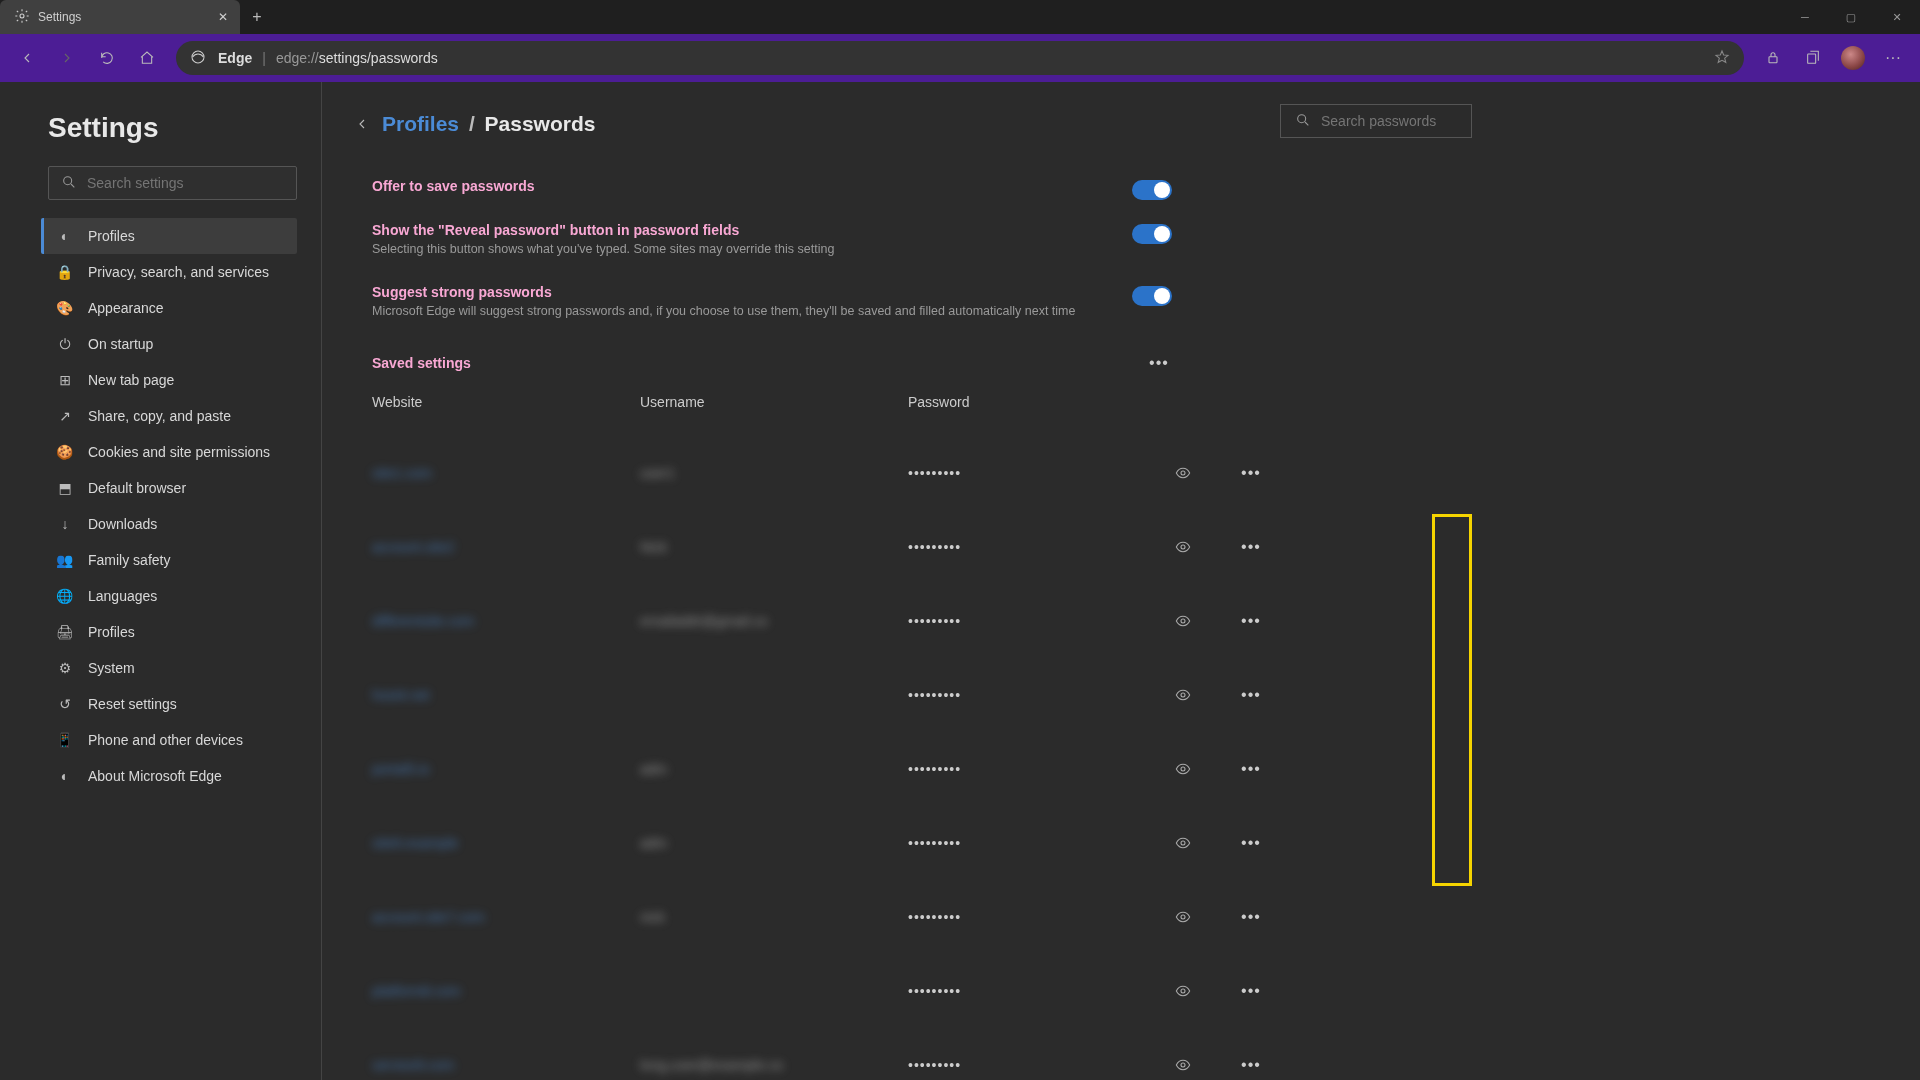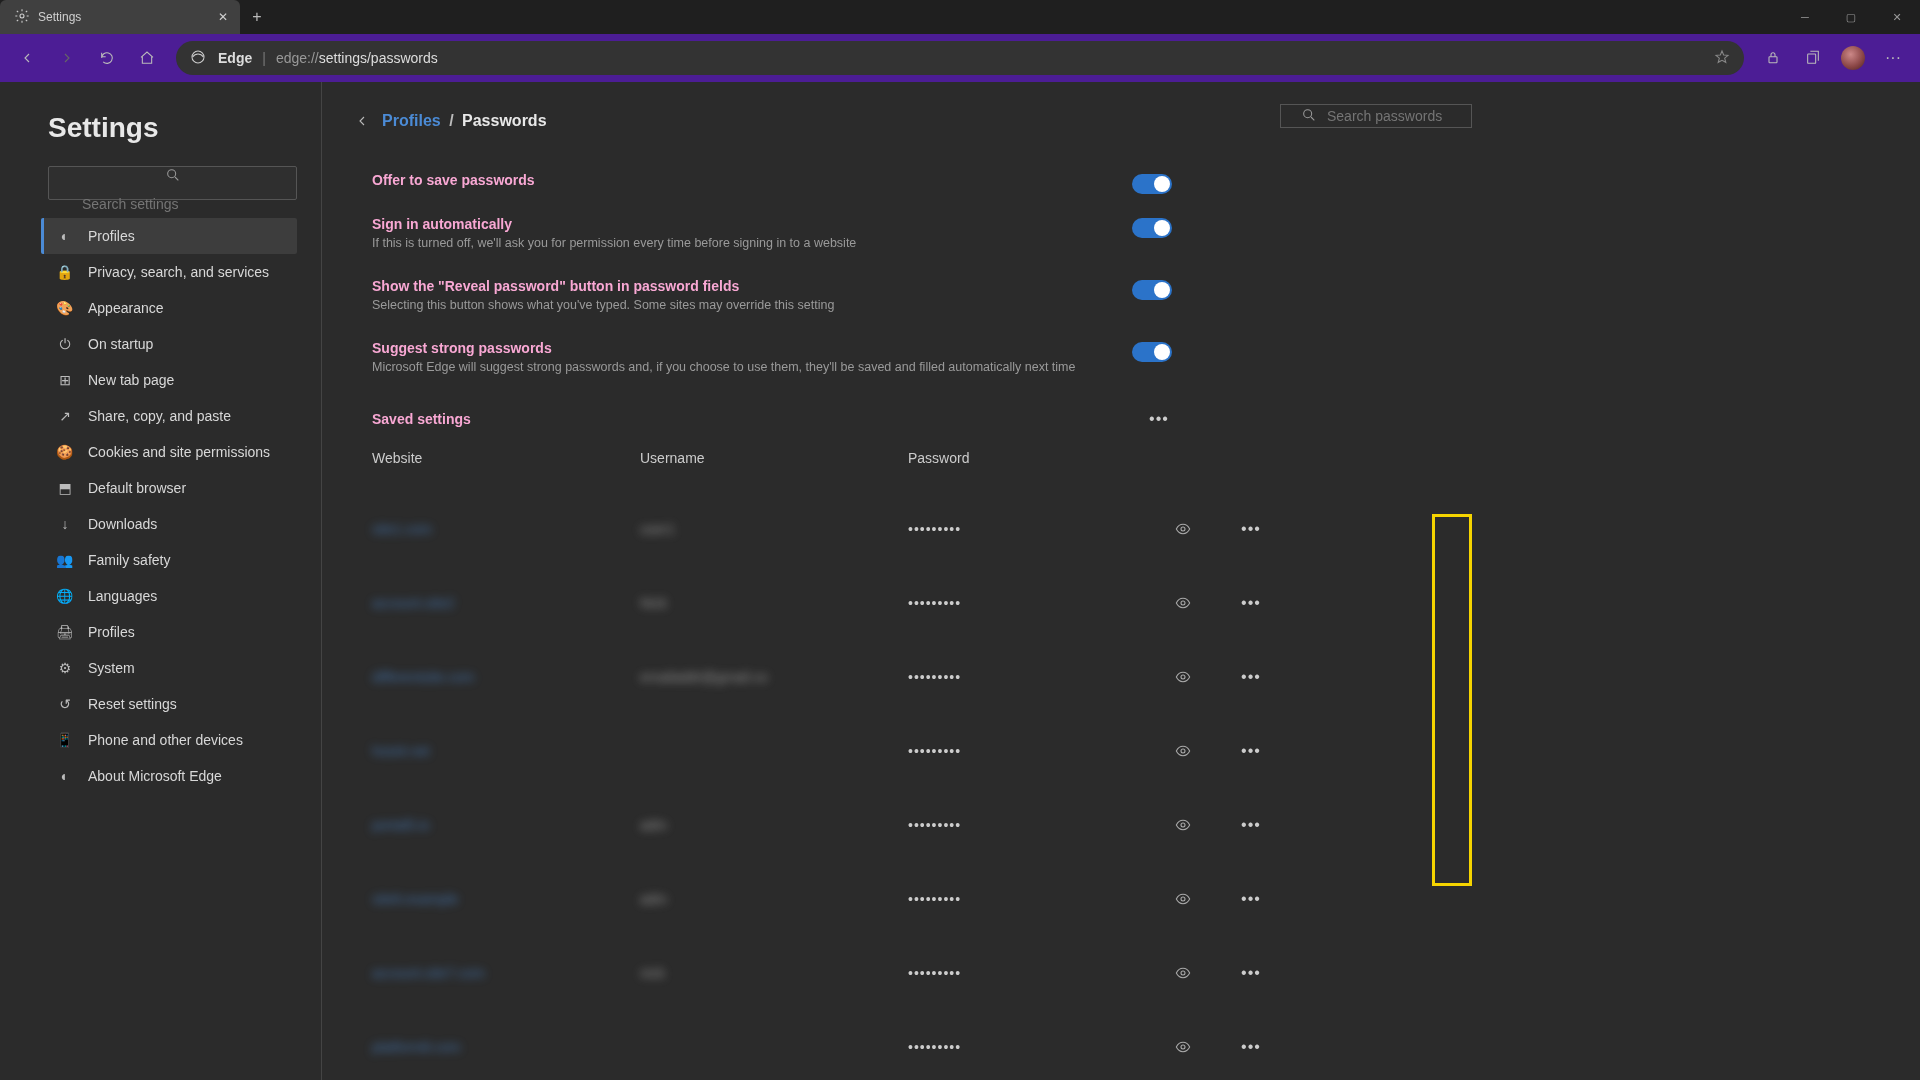--- a/index.html
+++ b/index.html
@@ -23,35 +23,35 @@
 .addr-sep { color: #777; }
 .addr-url { color: #999; }
 .addr-url-bold { color: #ddd; }
 .addr-end { margin-left: auto; display: flex; gap: 6px; color: #888; }
 .profile-avatar { width: 24px; height: 24px; border-radius: 50%; background: radial-gradient(circle at 40% 35%, #c88 0%, #844 60%, #422 100%); }
 
 
 .content { display: flex; height: calc(1080px - 82px); }
 .sidebar { width: 322px; border-right: 1px solid #444; padding: 30px 24px 0 48px; }
 .sidebar h1 { font-size: 28px; font-weight: 600; margin-bottom: 22px; color: #e8e8e8; }
-.search-settings { display: flex; align-items: center; gap: 10px; height: 34px; border: 1px solid #555; background: #2f2f2f; padding: 0 12px; border-radius: 2px; margin-bottom: 18px; color: #999; font-size: 14px; flex-direction: column; }
+.search-settings { display: flex; align-items: center; gap: 10px; height: 34px; border: 1px solid #555; background: #2f2f2f; padding: 0 12px; border-radius: 2px; margin-bottom: 18px; color: #999; font-size: 14px; }
 .search-settings input { flex: 1; background: transparent; border: none; outline: none; color: #ddd; font-size: 14px; }
 .nav-item { display: flex; align-items: center; gap: 14px; height: 36px; padding: 0 12px; font-size: 14px; color: #d8d8d8; border-radius: 2px; margin-left: -4px; cursor: pointer; }
 .nav-item.active { background: #3d3d3d; border-left: 3px solid #4b8bd6; margin-left: -7px; padding-left: 12px; }
 .nav-icon { width: 18px; display: flex; justify-content: center; color: #bbb; font-size: 14px; }
 
 .main { flex: 1; padding: 30px 0 0 0; overflow-y: auto; position: relative; }
 .main-inner { max-width: 830px; margin-left: 20px; }
 .page-header { display: flex; align-items: center; margin-bottom: 28px; }
 .back-arrow { width: 40px; display: flex; justify-content: center; color: #bbb; font-size: 18px; }
-.crumbs { font-size: 16px; font-weight: 600; }
+.crumbs { font-size: 21px; font-weight: 600; }
 .crumb-link { color: #4b8bd6; }
 .crumb-sep { color: #bbb; margin: 0 4px; }
 .crumb-current { color: #e8e8e8; }
-.search-passwords { position: absolute; left: 958px; top: 22px; width: 192px; height: 24px; border: 1px solid #555; display: flex; align-items: center; gap: 10px; padding: 0 20px; color: #999; font-size: 14px; }
+.search-passwords { position: absolute; left: 958px; top: 22px; width: 192px; height: 34px; border: 1px solid #555; display: flex; align-items: center; gap: 10px; padding: 0 14px; color: #999; font-size: 14px; }
 .search-passwords input { flex: 1; background: transparent; border: none; outline: none; color: #ddd; font-size: 14px; }
 
 .setting-row { padding: 14px 0 14px 30px; position: relative; }
 .setting-title { font-size: 14px; font-weight: 600; color: #f9a8d4; }
 .setting-desc { font-size: 12.5px; color: #9a9a9a; margin-top: 4px; }
 .toggle { position: absolute; right: 0; top: 16px; width: 40px; height: 20px; border-radius: 10px; background: #2b73c9; }
 .toggle::after { content: ""; position: absolute; right: 2px; top: 2px; width: 16px; height: 16px; border-radius: 50%; background: #fff; }
 
 .section-header { display: flex; align-items: center; padding: 18px 0 10px 30px; }
 .section-header .setting-title { flex: 1; }
@@ -244,25 +244,20 @@
             </svg></span>
         <input placeholder="Search passwords" style="">
       </div>
 
       <div id="settings-list">
           <div class="setting-row">
             <div class="setting-title">Offer to save passwords</div>
             <div class="toggle"></div>
           </div>
           <div class="setting-row">
-            <div class="setting-title">Sign in automatically</div>
-            <div class="setting-desc">If this is turned off, we'll ask you for permission every time before signing in to a website</div>
-            <div class="toggle"></div>
-          </div>
-          <div class="setting-row">
             <div class="setting-title">Show the "Reveal password" button in password fields</div>
             <div class="setting-desc">Selecting this button shows what you've typed. Some sites may override this setting</div>
             <div class="toggle"></div>
           </div>
           <div class="setting-row">
             <div class="setting-title">Suggest strong passwords</div>
             <div class="setting-desc">Microsoft Edge will suggest strong passwords and, if you choose to use them, they'll be saved and filled automatically next time</div>
             <div class="toggle"></div>
           </div>
         </div>

